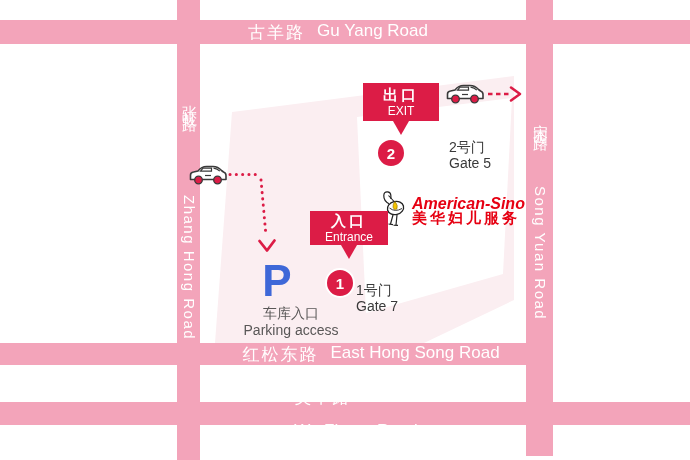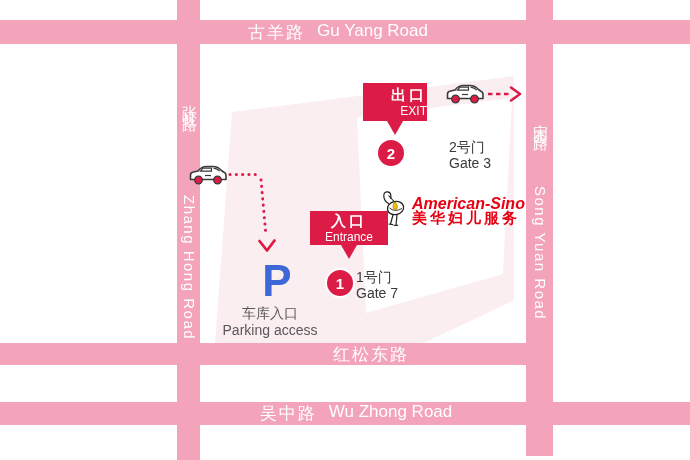--- a/index.html
+++ b/index.html
@@ -15,63 +15,63 @@
   .road-right{left:526px;top:0;width:27px;height:456px;}
   .road-ehs{left:0;top:343px;width:553px;height:22px;}
   .road-wz{left:0;top:402px;width:690px;height:23px;}
   .road-label{
     position:absolute;color:#fff;font-size:17px;white-space:nowrap;
     display:flex;gap:12px;transform:translate(-50%,-50%);
   }
   .road-label .zh{letter-spacing:2px;}
   .lbl-guyang{left:338px;top:32px;}
   .lbl-ehs{left:371px;top:354px;}
-  .lbl-wz{left:356px;top:413px;}
+  .lbl-wz{left:356px;top:413px;flex-direction:column;}
   .vlabel{
     position:absolute;color:#fff;writing-mode:vertical-rl;white-space:nowrap;
     transform:translateX(-50%);
   }
   .vlabel.zh{font-size:15px;letter-spacing:6px;}
   .vlabel.en{font-size:15px;letter-spacing:1.5px;}
   .vl-zhanghong-zh{left:189px;top:93px;}
   .vl-zhanghong-en{left:189px;top:195px;}
   .vl-songyuan-zh{left:540px;top:112px;}
   .vl-songyuan-en{left:540px;top:186px;}
   
   .callout{
     position:absolute;background:#DC1C46;color:#fff;text-align:center;
     display:flex;flex-direction:column;justify-content:center;line-height:1.2;
   }
   .callout .zh{font-size:15px;font-weight:bold;letter-spacing:3px;}
   .callout .en{font-size:12px;}
-  .callout-exit{left:363px;top:83px;width:64px;height:38px;text-align:right;}
+  .callout-exit{left:363px;top:83px;width:76px;height:38px;}
   .callout-entrance{left:310px;top:211px;width:78px;height:34px;}
   .callout-tail{
     position:absolute;left:50%;top:100%;width:0;height:0;margin-left:-8px;
     border-left:8px solid transparent;border-right:8px solid transparent;
     border-top:14px solid #DC1C46;
   }
   .gate-marker{
     position:absolute;width:26px;height:26px;border-radius:50%;
     background:#DC1C46;border:2px solid #fff;color:#fff;
     display:flex;align-items:center;justify-content:center;
     font-size:15px;font-weight:bold;
   }
   .marker-gate2{left:376px;top:138px;}
   .marker-gate1{left:325px;top:268px;}
   .gate-label{position:absolute;color:#3A3A3A;font-size:14px;line-height:16px;white-space:nowrap;}
   .lbl-gate2{left:410px;top:139px;margin-left:39px;}
-  .lbl-gate1{left:356px;top:269px;}
+  .lbl-gate1{left:356px;top:282px;}
   
   .parking-symbol{
     position:absolute;left:255px;top:260px;width:44px;text-align:center;
     font-size:44px;line-height:42px;font-weight:bold;color:#3E68D8;
   }
   .parking-label{
-    position:absolute;left:200px;top:305px;width:140px;text-align:center;
+    position:absolute;left:221px;top:305px;width:140px;text-align:center;
     color:#595757;font-size:14px;line-height:17px;
   }
   
   .logo-en{
     position:absolute;left:412px;top:195px;color:#E60012;
     font-size:16px;font-weight:bold;font-style:italic;white-space:nowrap;
   }
   .logo-zh{
     position:absolute;left:412px;top:209px;color:#E60012;
     font-size:15px;font-weight:bold;letter-spacing:3px;white-space:nowrap;
@@ -92,20 +92,21 @@
   <div class="road road-top"></div>
   <div class="road road-ehs"></div>
   <div class="road road-wz"></div>
 
   <div class="road-label lbl-guyang">
     <span class="zh">古羊路</span>
     <span class="en">Gu Yang Road</span>
   </div>
   <div class="road-label lbl-ehs">
     <span class="zh">红松东路</span>
+    <span class="en">East Hong Song Road</span>
   </div>
   <div class="road-label lbl-wz">
     <span class="zh">吴中路</span>
     <span class="en">Wu Zhong Road</span>
   </div>
   <div class="vlabel zh vl-zhanghong-zh">张虹路</div>
   <div class="vlabel en vl-zhanghong-en">Zhang Hong Road</div>
   <div class="vlabel zh vl-songyuan-zh">宋园路</div>
   <div class="vlabel en vl-songyuan-en">Song Yuan Road</div>
 
@@ -152,21 +153,21 @@
   <div class="callout callout-exit">
     <span class="zh">出口</span>
     <span class="en">EXIT</span>
     <span class="callout-tail"></span>
   </div>
   <div class="gate-marker marker-gate2">
     <span>2</span>
   </div>
   <div class="gate-label lbl-gate2">
     <div>2号门</div>
-    <div>Gate 3</div>
+    <div>Gate 5</div>
   </div>
 
   <div class="callout callout-entrance">
     <span class="zh">入口</span>
     <span class="en">Entrance</span>
     <span class="callout-tail"></span>
   </div>
   <div class="gate-marker marker-gate1">
     <span>1</span>
   </div>

